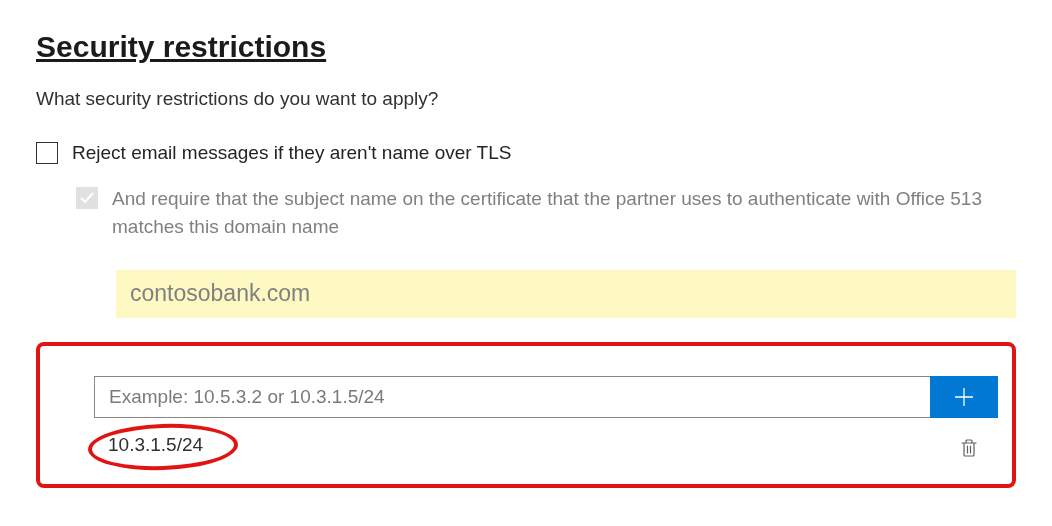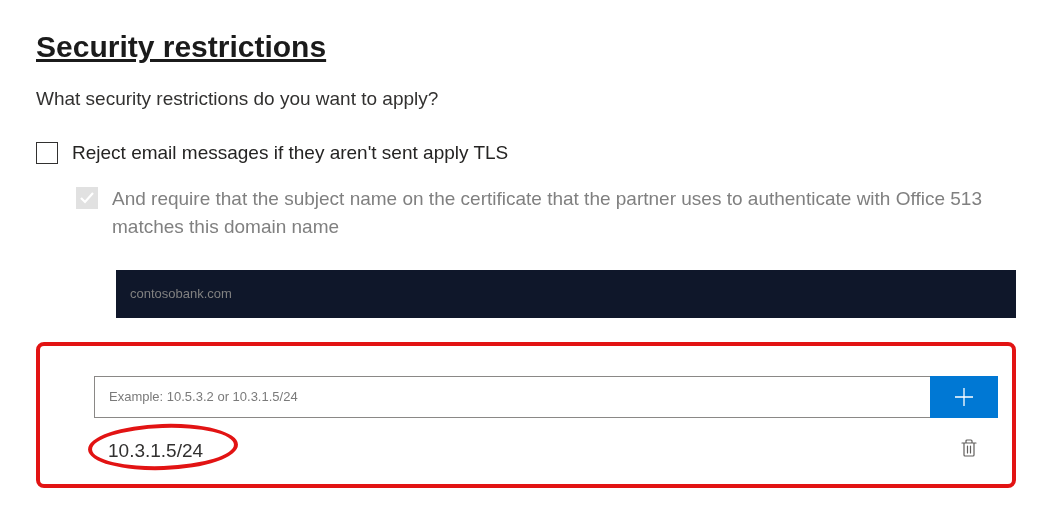--- a/index.html
+++ b/index.html
@@ -63,65 +63,65 @@
       margin-top: 18px;
       margin-bottom: 24px;
     }
     .sub-label {
       font-size: 19px;
       line-height: 1.5;
       color: #808080;
       margin-bottom: 18px;
     }
     .disabled-input {
-      background: #0f172a;
+      background: #fef9c3;
       border: none;
       color: #808080;
-      font-size: 13px;
+      font-size: 23px;
       padding: 12px 14px;
       width: 100%;
       height: 48px;
     }
     .highlight-box {
       border: 4px solid #e21313;
       border-radius: 8px;
       padding: 14px 14px 22px 14px;
       position: relative;
     }
     .ip-section { margin-left: 40px; margin-top: 16px; }
     .ip-input-row {
       display: flex;
       width: 100%;
     }
     .ip-input {
       flex: 1;
       height: 42px;
       border: 1px solid #8a8886;
       border-right: none;
-      font-size: 13px;
+      font-size: 19px;
       padding: 0 14px;
       color: #323130;
       outline: none;
     }
     .ip-input::placeholder { color: #7a7a7a; }
     .add-btn {
       width: 68px;
       height: 42px;
       background: #0078d4;
       border: none;
       display: flex;
       align-items: center;
       justify-content: center;
       cursor: pointer;
       flex-shrink: 0;
     }
     .ip-list { margin-top: 16px; }
     .ip-item {
       display: flex;
-      align-items: flex-end;
+      align-items: flex-start;
       justify-content: space-between;
       position: relative;
     }
     .ip-item-text {
       font-size: 19px;
       color: #323130;
       padding-left: 14px;
       position: relative;
       z-index: 1;
     }
@@ -148,21 +148,21 @@
 </head>
 <body>
 
 <h1>Security restrictions</h1>
 <p class="prompt">What security restrictions do you want to apply?</p>
 
 <div class="option-row">
   <span class="checkbox">
     
   </span>
-  <span class="option-label">Reject email messages if they aren't sent apply TLS</span>
+  <span class="option-label">Reject email messages if they aren't name over TLS</span>
 </div>
 
 <div class="sub-section">
   <div class="option-row">
     <span class="checkbox disabled">
       <svg viewBox="0 0 14 12">
           <path d="M1 6 L5 10 L13 1" stroke="#fff" stroke-width="2.2" fill="none"></path>
         </svg>
     </span>
     <span class="sub-label">And require that the subject name on the certificate that the partner uses to authenticate with Office 513 matches this domain name</span>

